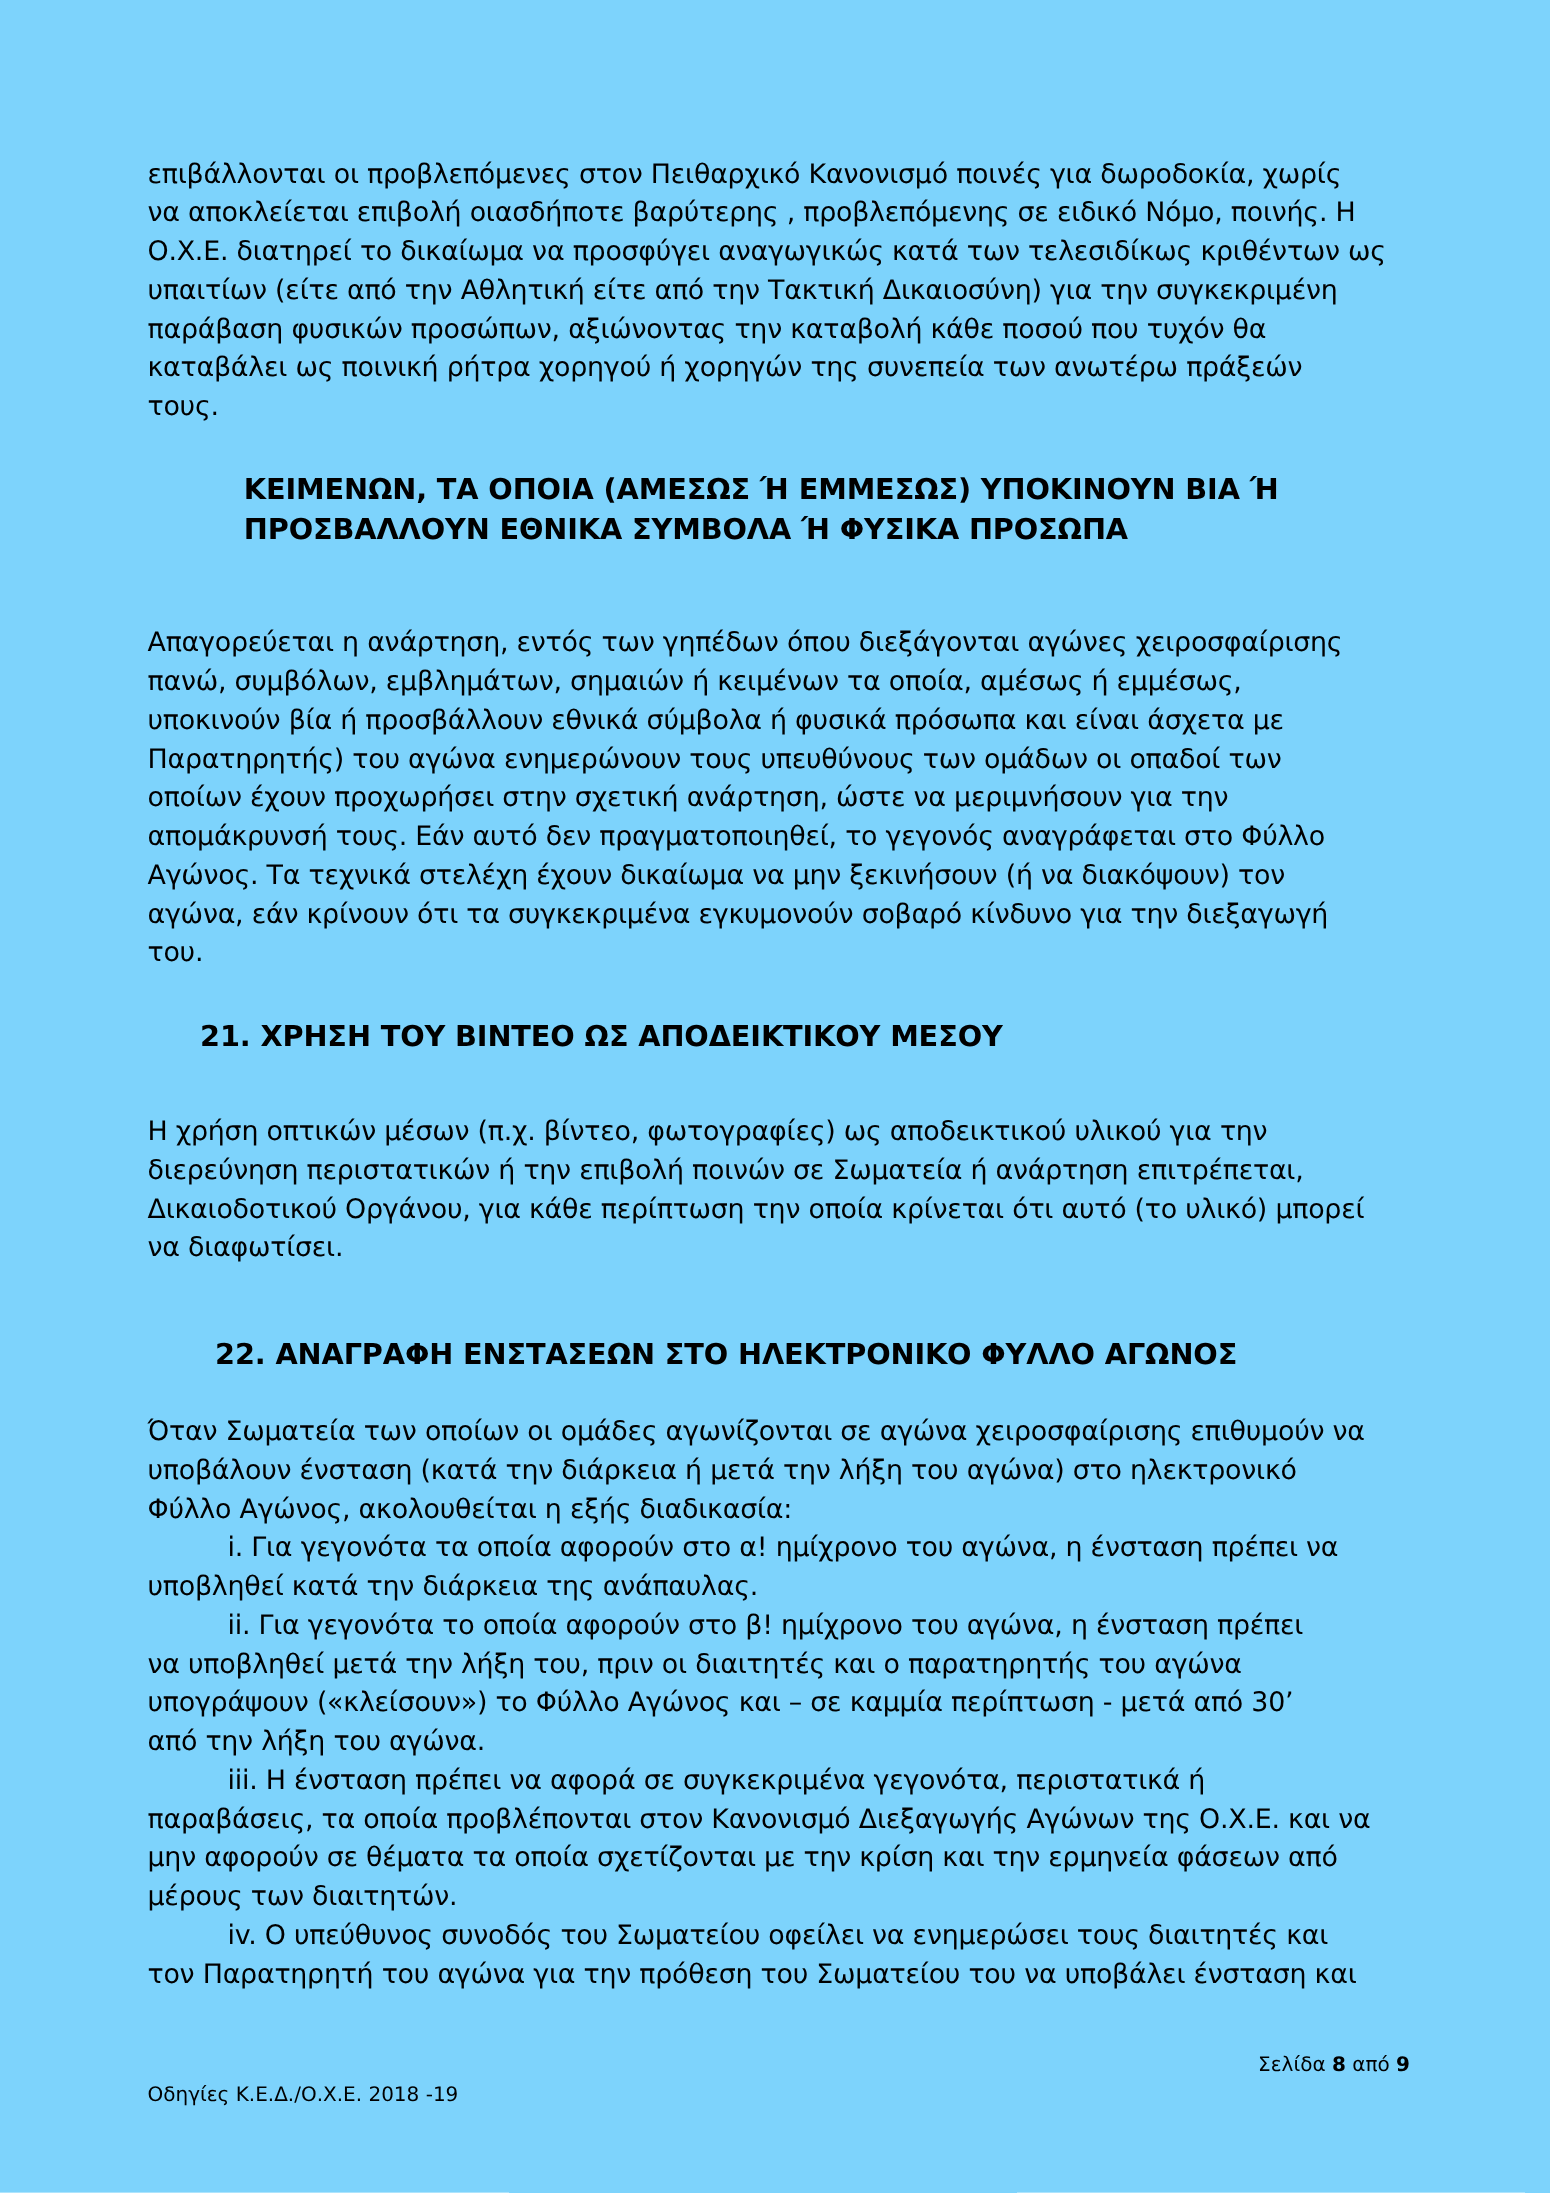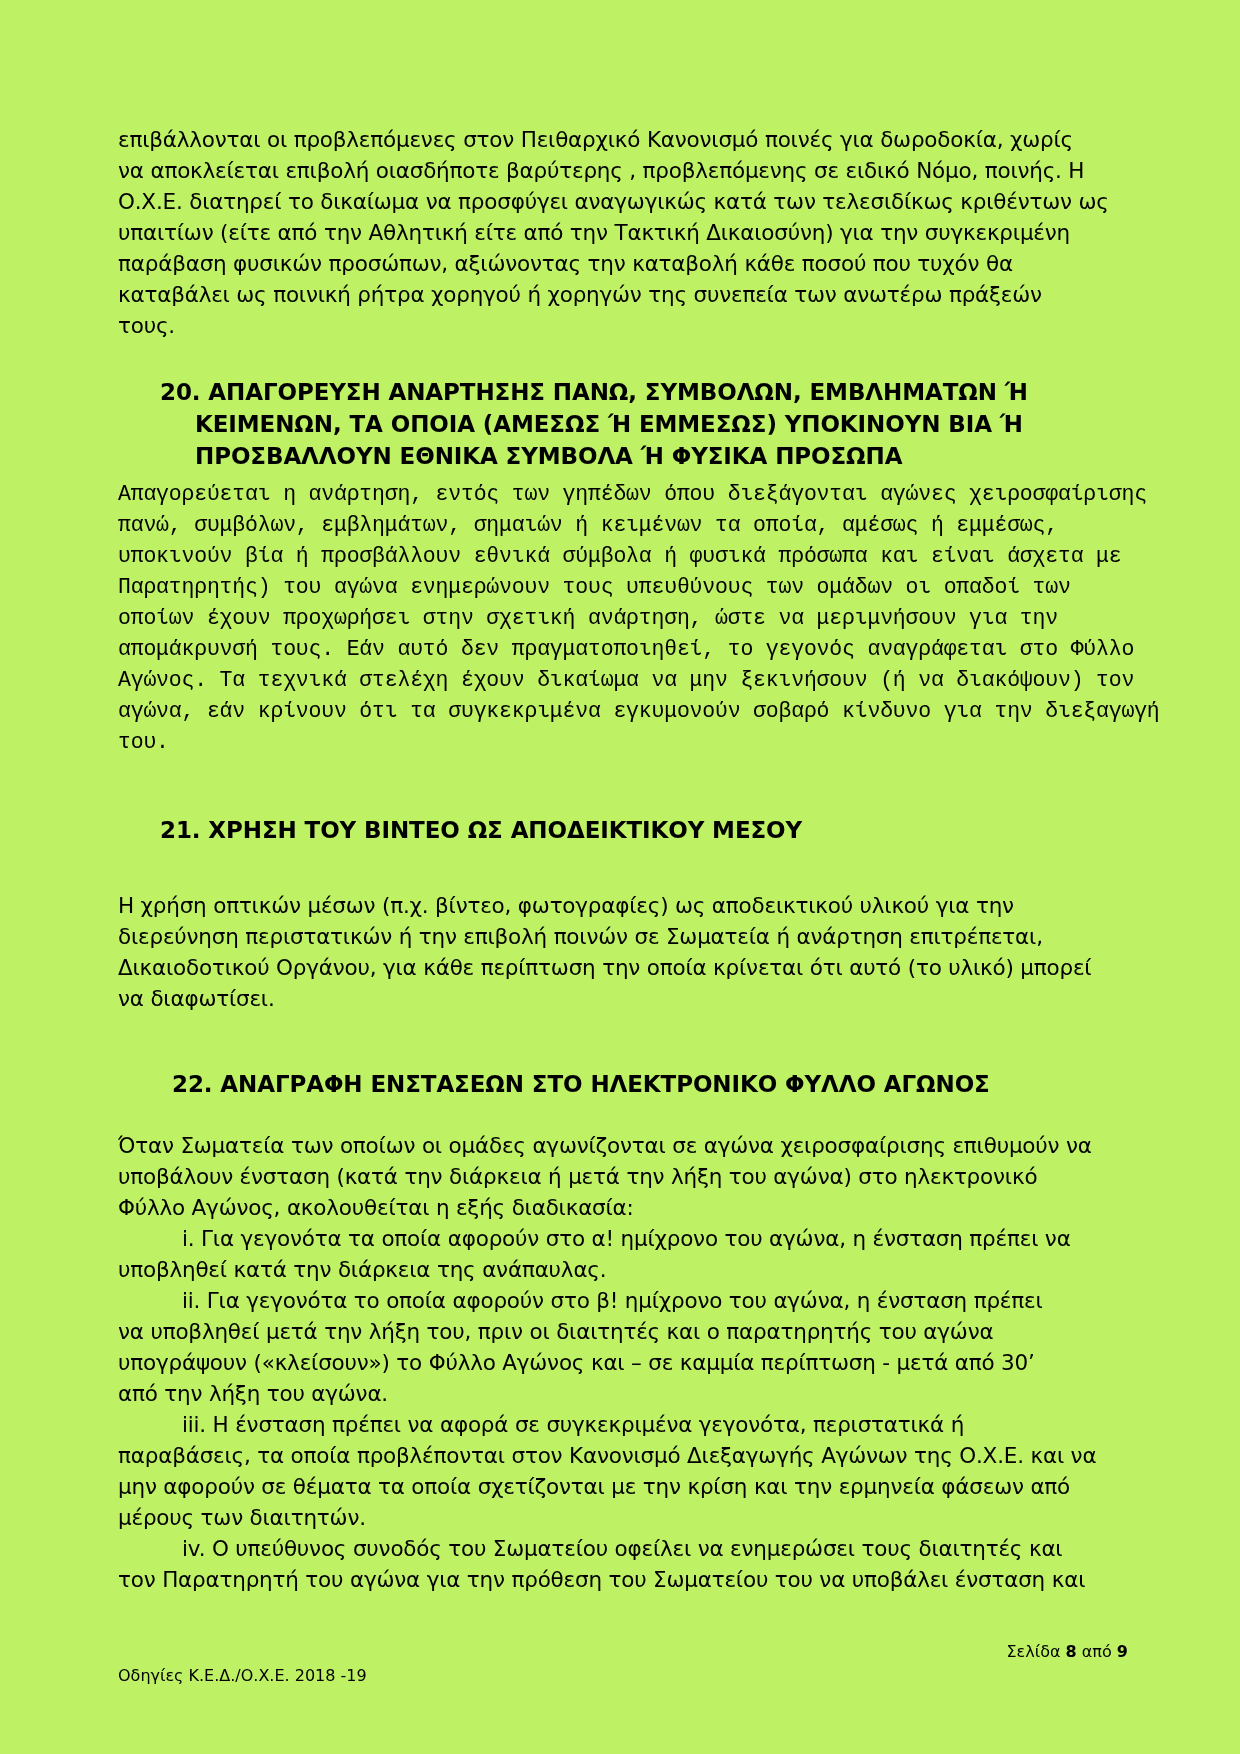--- a/index.html
+++ b/index.html
@@ -13,21 +13,21 @@
       position: relative;
       overflow: hidden;
       font-family: "DejaVu Sans", "Liberation Sans", sans-serif;
       color: #000000;
     }
     .page {
       position: absolute;
       left: 0; top: 0;
       width: 1240px;
       height: 1754px;
-      background: #bef264;
+      background: #7dd3fc;
     }
     .text-block {
       position: absolute;
       left: 118px;
       width: 1000px;
       font-size: 21.5px;
       line-height: 31px;
       letter-spacing: -0.2px;
     }
     .text-block .line {
@@ -80,26 +80,25 @@
     <span class="line">επιβάλλονται οι προβλεπόμενες στον Πειθαρχικό Κανονισμό ποινές για δωροδοκία, χωρίς</span>
     <span class="line">να αποκλείεται επιβολή οιασδήποτε βαρύτερης , προβλεπόμενης σε ειδικό Νόμο, ποινής. Η</span>
     <span class="line">Ο.Χ.Ε. διατηρεί το δικαίωμα να προσφύγει αναγωγικώς κατά των τελεσιδίκως κριθέντων ως</span>
     <span class="line">υπαιτίων (είτε από την Αθλητική είτε από την Τακτική Δικαιοσύνη) για την συγκεκριμένη</span>
     <span class="line">παράβαση φυσικών προσώπων, αξιώνοντας την καταβολή κάθε ποσού που τυχόν θα</span>
     <span class="line">καταβάλει ως ποινική ρήτρα χορηγού ή χορηγών της συνεπεία των ανωτέρω πράξεών</span>
     <span class="line">τους.</span>
   </div>
 
   <div class="heading" style="top:376px;">
-    <span class="line">20. ΑΠΑΓΟΡΕΥΣΗ ΑΝΑΡΤΗΣΗΣ ΠΑΝΩ, ΣΥΜΒΟΛΩΝ, ΕΜΒΛΗΜΑΤΩΝ Ή</span>
     <span class="line indent">ΚΕΙΜΕΝΩΝ, ΤΑ ΟΠΟΙΑ (ΑΜΕΣΩΣ Ή ΕΜΜΕΣΩΣ) ΥΠΟΚΙΝΟΥΝ ΒΙΑ Ή</span>
     <span class="line indent">ΠΡΟΣΒΑΛΛΟΥΝ ΕΘΝΙΚΑ ΣΥΜΒΟΛΑ Ή ΦΥΣΙΚΑ ΠΡΟΣΩΠΑ</span>
   </div>
 
-  <div class="text-block" style="top:479px;font-family:Liberation Mono, monospace;">
+  <div class="text-block" style="top:499px;">
     <span class="line">Απαγορεύεται η ανάρτηση, εντός των γηπέδων όπου διεξάγονται αγώνες χειροσφαίρισης</span>
     <span class="line">πανώ, συμβόλων, εμβλημάτων, σημαιών ή κειμένων τα οποία, αμέσως ή εμμέσως,</span>
     <span class="line">υποκινούν βία ή προσβάλλουν εθνικά σύμβολα ή φυσικά πρόσωπα και είναι άσχετα με</span>
     <span class="line">Παρατηρητής) του αγώνα ενημερώνουν τους υπευθύνους των ομάδων οι οπαδοί των</span>
     <span class="line">οποίων έχουν προχωρήσει στην σχετική ανάρτηση, ώστε να μεριμνήσουν για την</span>
     <span class="line">απομάκρυνσή τους. Εάν αυτό δεν πραγματοποιηθεί, το γεγονός αναγράφεται στο Φύλλο</span>
     <span class="line">Αγώνος. Τα τεχνικά στελέχη έχουν δικαίωμα να μην ξεκινήσουν (ή να διακόψουν) τον</span>
     <span class="line">αγώνα, εάν κρίνουν ότι τα συγκεκριμένα εγκυμονούν σοβαρό κίνδυνο για την διεξαγωγή</span>
     <span class="line">του.</span>
   </div>

